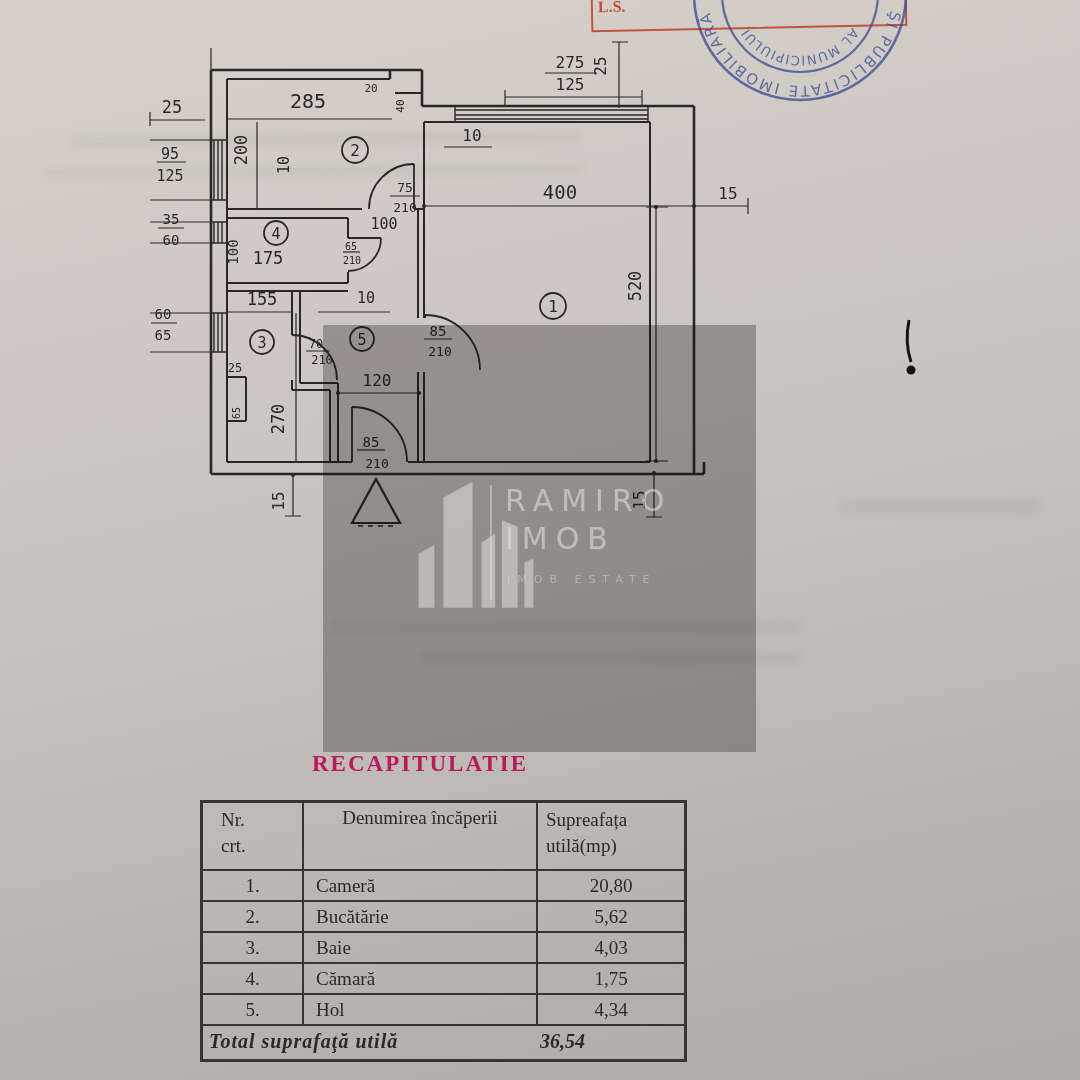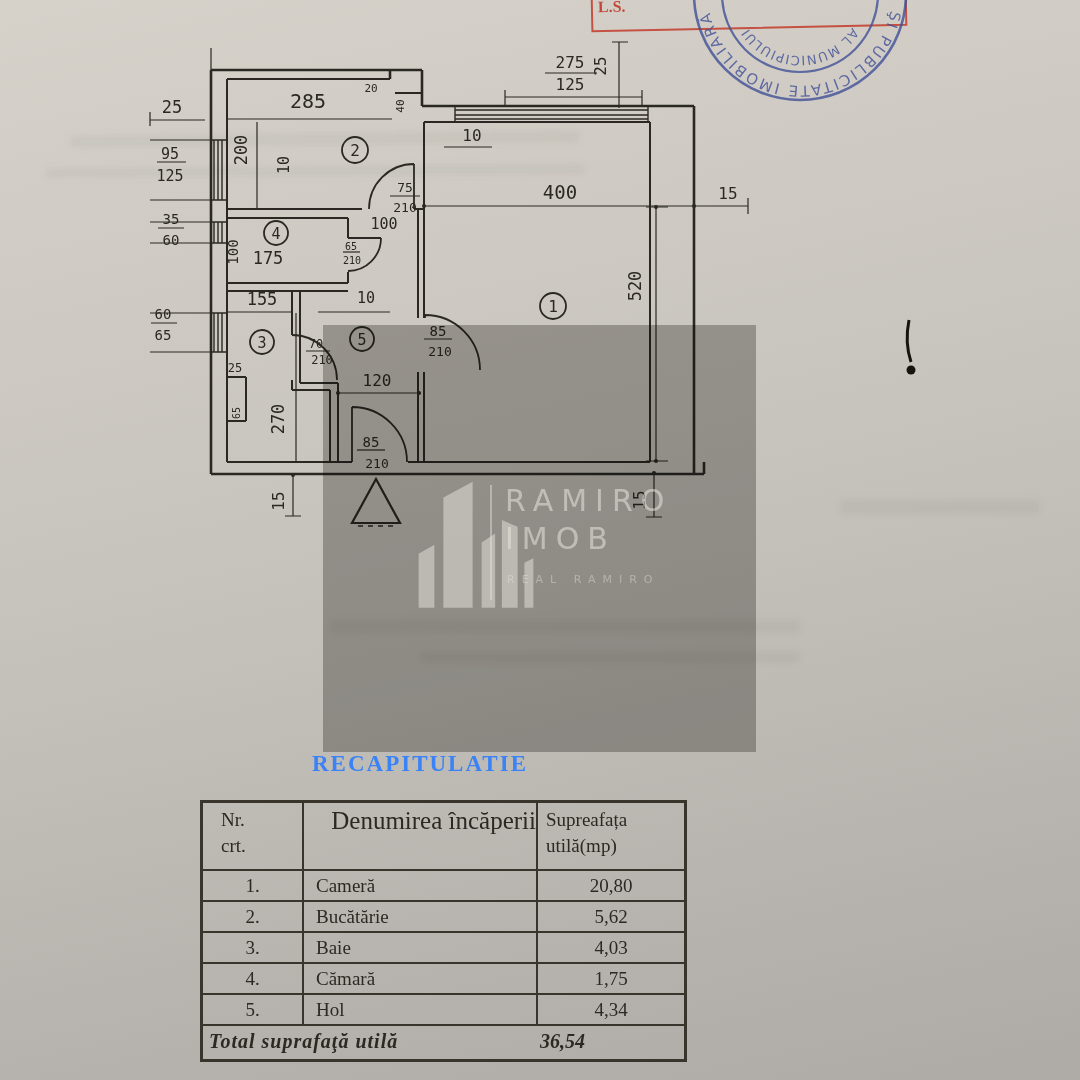--- a/index.html
+++ b/index.html
@@ -21,31 +21,31 @@
   #wm-logo .brand2{position:absolute;left:182px;top:196px;font-size:30px;letter-spacing:8px;font-weight:400;}
   #wm-logo .tagline{position:absolute;left:184px;top:248px;font-size:11px;letter-spacing:7px;color:rgba(232,229,222,0.42);}
   #wm-logo .divider{position:absolute;left:167px;top:160px;width:2px;height:115px;background:rgba(232,229,222,0.45);}
   
   #plan-svg{left:0;top:0;z-index:2;}
   #stamp-svg{left:0;top:0;z-index:6;}
   
   #recap{z-index:5;left:200px;top:800px;width:487px;color:#2c2923;
          font-family:"Liberation Serif",serif;}
   #recap-title{position:absolute;left:235px;top:751px;width:370px;text-align:center;z-index:5;
-      font-family:"Liberation Serif",serif;font-weight:bold;font-size:23px;letter-spacing:2px;color:#3b82f6;}
+      font-family:"Liberation Serif",serif;font-weight:bold;font-size:23px;letter-spacing:2px;color:#be185d;}
   .rtable{border:3px solid #39352d;}
   .rrow{display:grid;grid-template-columns:101px 234px 1fr;border-top:2px solid #39352d;height:29px;line-height:29px;font-size:19px;}
   .rrow:first-child{border-top:none;}
   .rhead{height:66px;line-height:normal;}
   .rcell{border-right:2px solid #39352d;overflow:hidden;}
   .rcell:last-child{border-right:none;}
   .cen{text-align:center;}
   .pl{padding-left:12px;}
   .rhead .h1{padding:4px 0 0 18px;font-size:19px;line-height:26px;}
-  .rhead .h2{padding-top:4px;text-align:right;font-size:25px;}
+  .rhead .h2{padding-top:4px;text-align:center;font-size:19px;}
   .rhead .h3{padding:4px 0 0 8px;font-size:19px;line-height:26px;}
   .rtotal{display:grid;grid-template-columns:337px 1fr;border-top:2px solid #39352d;height:33px;line-height:31px;font-weight:bold;font-size:20px;font-style:italic;}
   .rtotal .tl{padding-left:6px;letter-spacing:1px;}
   .rtotal .tv{text-align:left;}
   
   text.dim{fill:#2b2823;font-family:"DejaVu Sans Mono",monospace;}
   .wl{stroke:#2b2823;fill:none;}
 </style>
 </head>
 <body>
@@ -202,21 +202,21 @@
       <polygon points="0,118 0,70 14,62 14,118"></polygon>
       <polygon points="22,118 22,20 48,6 48,118"></polygon>
       <polygon points="56,118 56,60 68,52 68,118"></polygon>
       <polygon points="74,118 74,40 88,46 88,118"></polygon>
       <polygon points="94,118 94,78 102,74 102,118"></polygon>
     </g>
   </svg>
   <div class="divider"></div>
   <div class="brand1">RAMIRO</div>
   <div class="brand2">IMOB</div>
-  <div class="tagline">REAL RAMIRO</div>
+  <div class="tagline">IMOB ESTATE</div>
 </div>
 
 <svg id="stamp-svg" class="abs" width="1080" height="1080" viewBox="0 0 1080 1080">
   <g opacity="0.78">
     <circle cx="800" cy="-6" r="106" fill="none" stroke="#3d4e96" stroke-width="2.6"></circle>
     <circle cx="800" cy="-6" r="78" fill="none" stroke="#3d4e96" stroke-width="2.2"></circle>
     <g transform="rotate(180 800 -6)">
       <path id="stamp-outer-path" d="M708,-6 A92,92 0 0 1 892,-6" fill="none"></path>
       <path id="stamp-inner-path" d="M738,-6 A62,62 0 0 1 862,-6" fill="none"></path>
       <text font-size="15" letter-spacing="2" fill="#3d4e96" font-family="DejaVu Sans,sans-serif">

